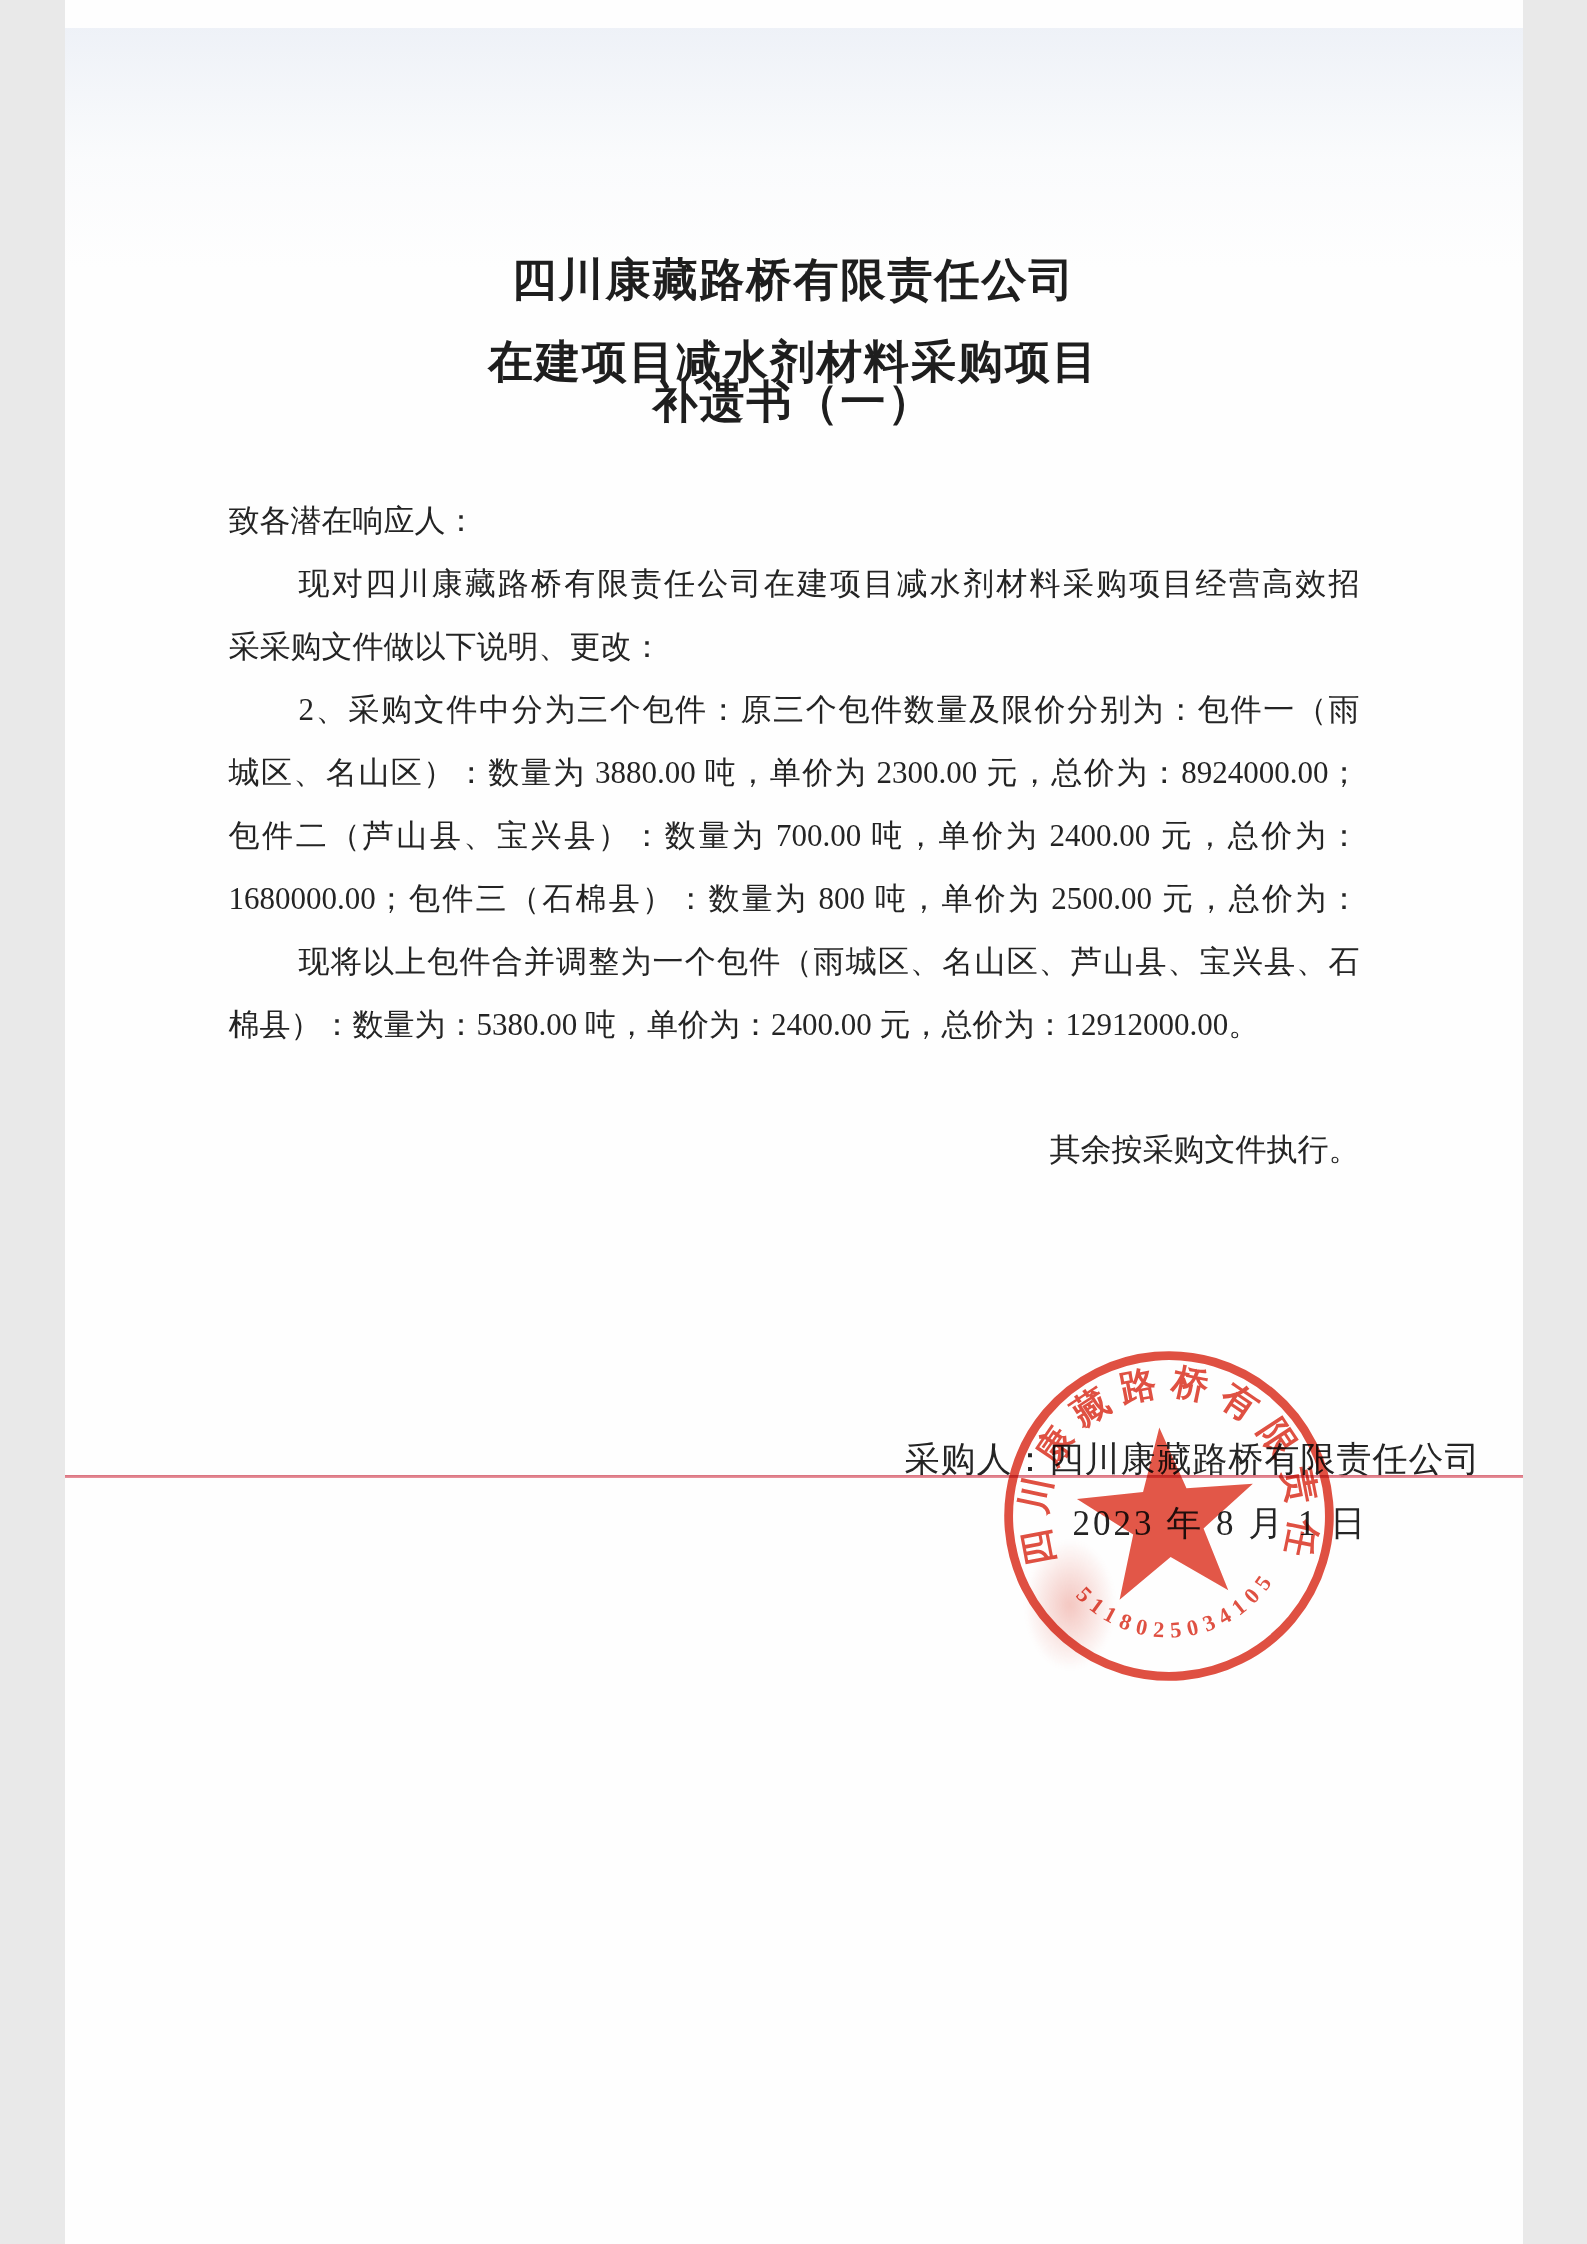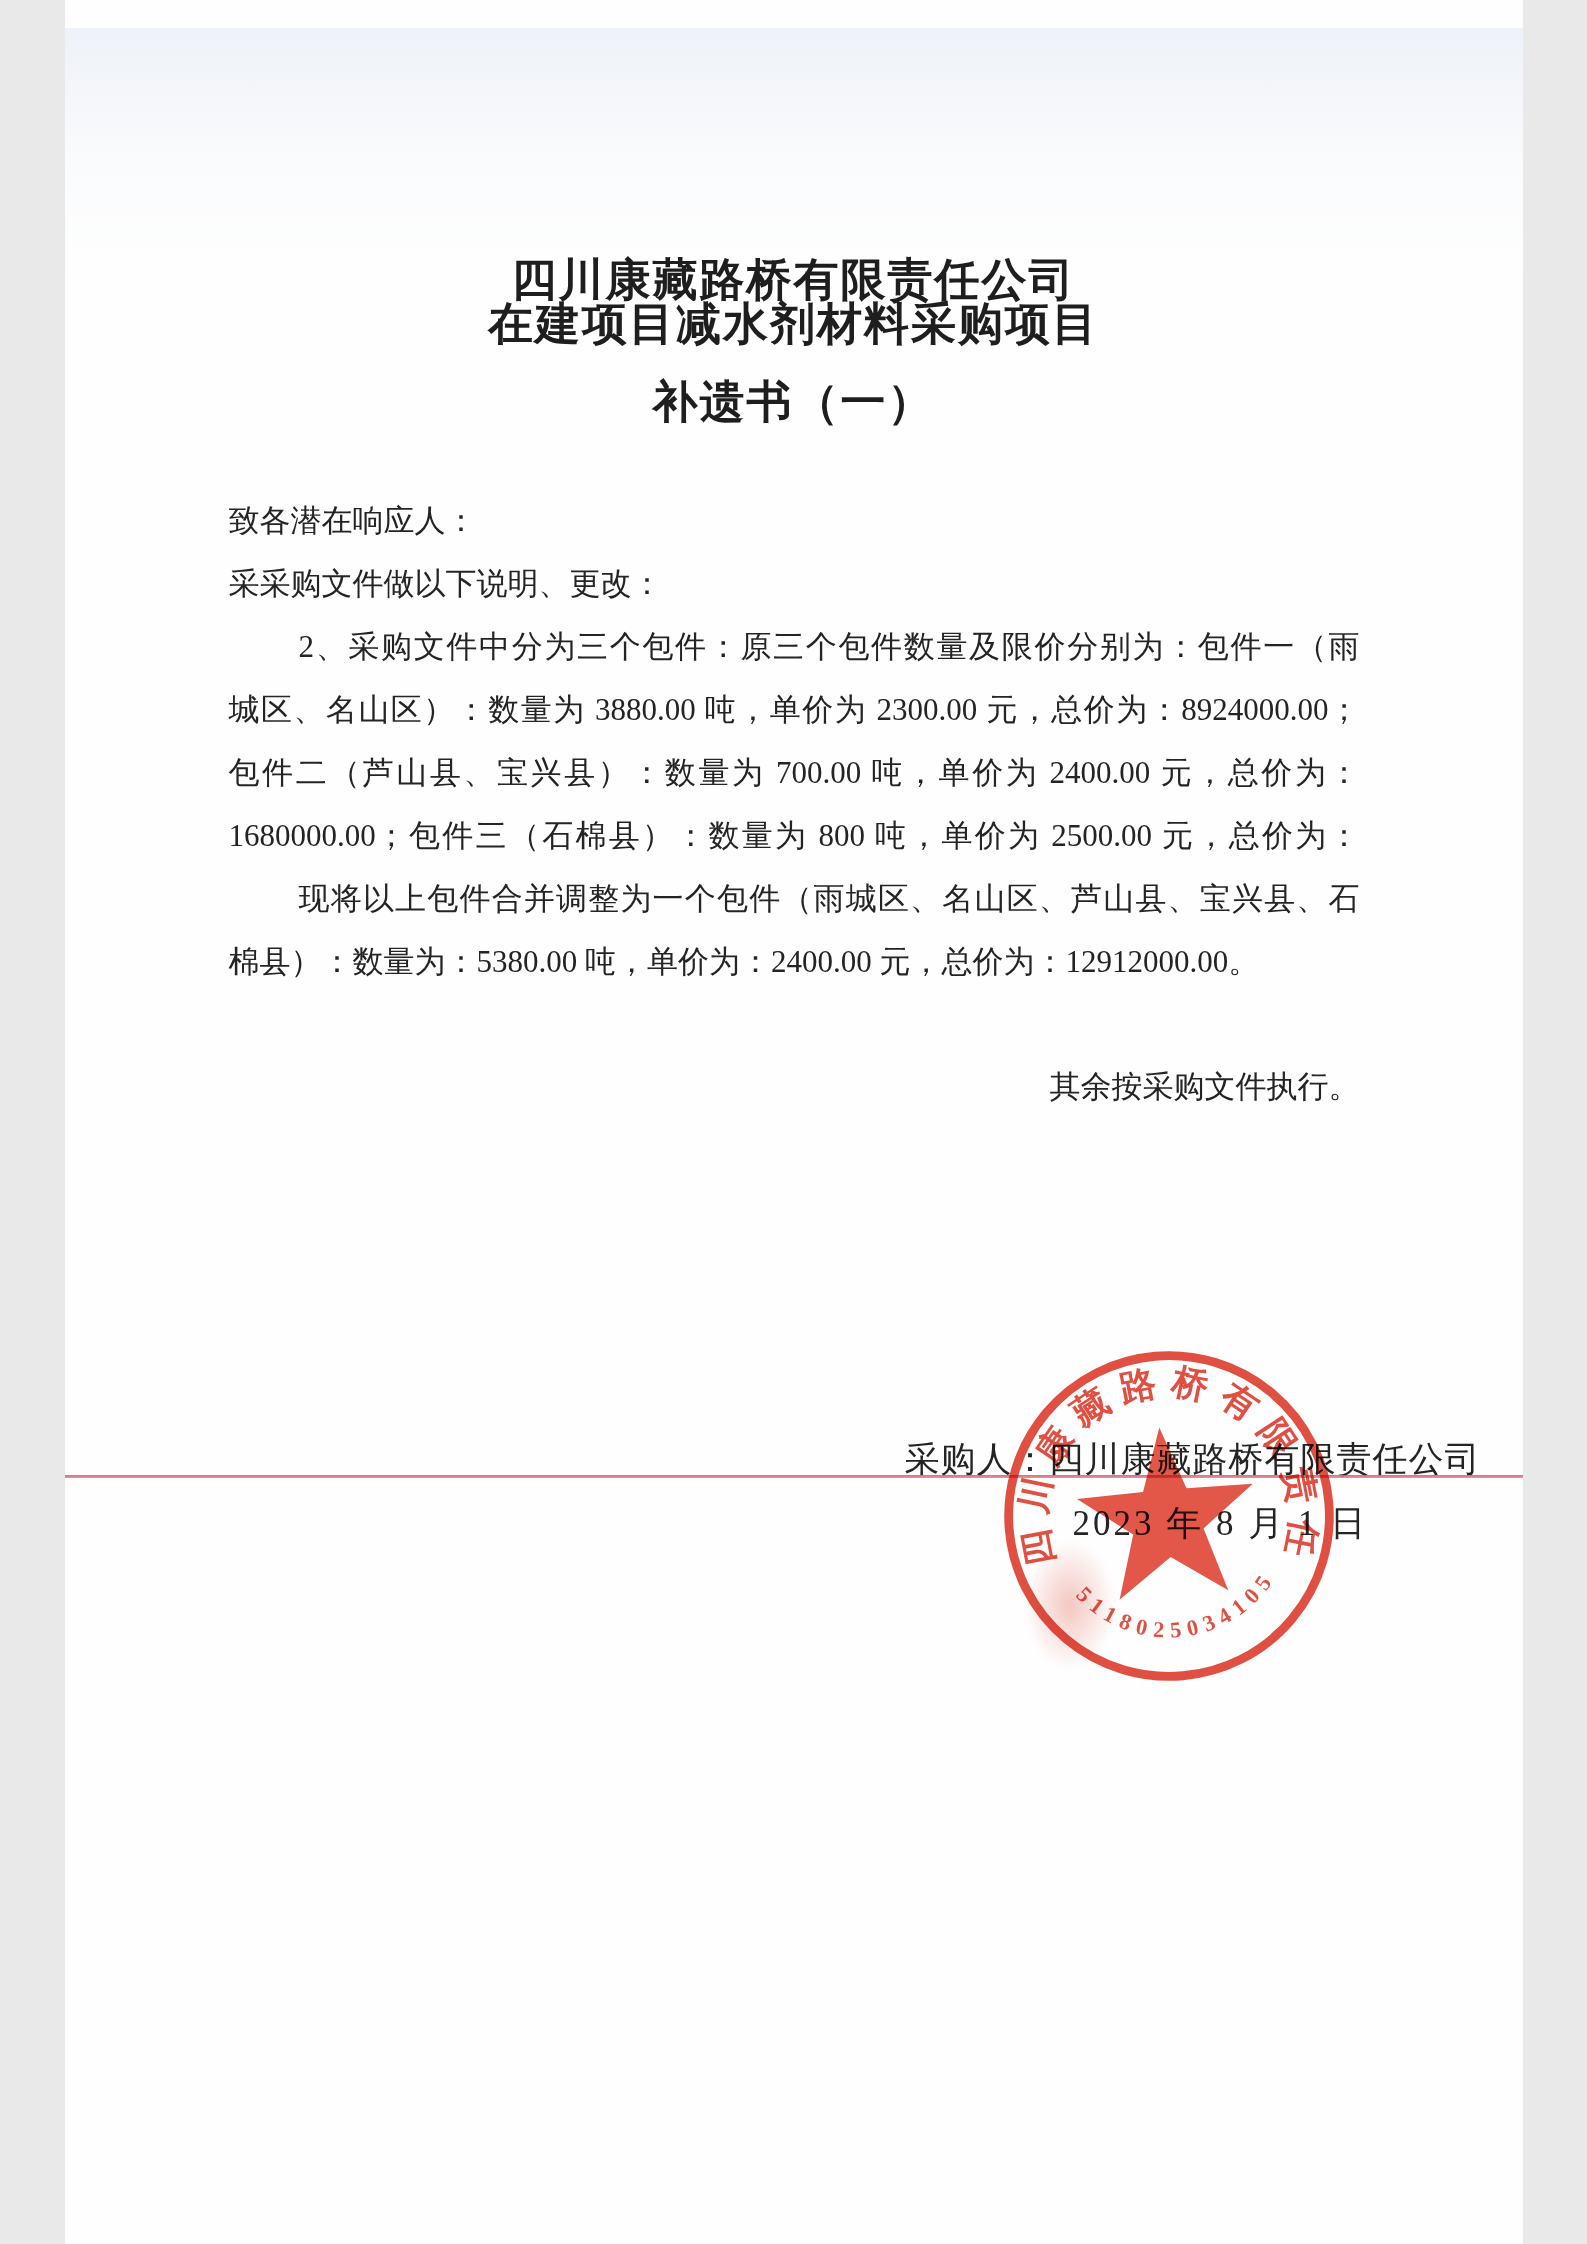--- a/index.html
+++ b/index.html
@@ -12,21 +12,21 @@
     position:absolute; left:0; top:28px; width:100%; height:240px;
     background:linear-gradient(180deg, rgba(225,231,242,0.55), rgba(238,242,248,0.25) 55%, rgba(255,255,255,0));
     pointer-events:none;
   }
   .title-line {
     position:absolute; left:0; width:100%; text-align:center;
     font-size:45px; font-weight:700; color:#1e1e1e; letter-spacing:2px;
     margin:0;
   }
   .t1 { top:250px; }
-  .t2 { top:294px; }
+  .t2 { top:332px; }
   .t3 { top:372px; }
   .body-block {
     position:absolute; left:164px; right:163px; top:489px;
     font-size:31px; color:#242424;
   }
   .bline { height:63px; line-height:63px; white-space:normal; }
   .bline.fill { text-align:justify; text-align-last:justify; }
   .bline.indent { text-indent:70px;text-align:right; }
   .bline.gap { margin-top:62px; }
   .sig-line {
@@ -62,20 +62,21 @@
 <div class="page">
 
   <div class="scan-band"></div>
 
   <h1 class="title-line t1">四川康藏路桥有限责任公司</h1>
   <h1 class="title-line t2">在建项目减水剂材料采购项目</h1>
   <h1 class="title-line t3">补遗书（一）</h1>
 
   <div class="body-block" id="body-lines">
       <div class="bline">致各潜在响应人：</div>
+      <div class="bline indent fill">现对四川康藏路桥有限责任公司在建项目减水剂材料采购项目经营高效招</div>
       <div class="bline">采采购文件做以下说明、更改：</div>
       <div class="bline indent fill">2、采购文件中分为三个包件：原三个包件数量及限价分别为：包件一（雨</div>
       <div class="bline fill">城区、名山区）：数量为 3880.00 吨，单价为 2300.00 元，总价为：8924000.00；</div>
       <div class="bline fill">包件二（芦山县、宝兴县）：数量为 700.00 吨，单价为 2400.00 元，总价为：</div>
       <div class="bline fill">1680000.00；包件三（石棉县）：数量为 800 吨，单价为 2500.00 元，总价为：</div>
       <div class="bline indent fill">现将以上包件合并调整为一个包件（雨城区、名山区、芦山县、宝兴县、石</div>
       <div class="bline">棉县）：数量为：5380.00 吨，单价为：2400.00 元，总价为：12912000.00。</div>
       <div class="bline indent gap">其余按采购文件执行。</div>
     </div>
 

